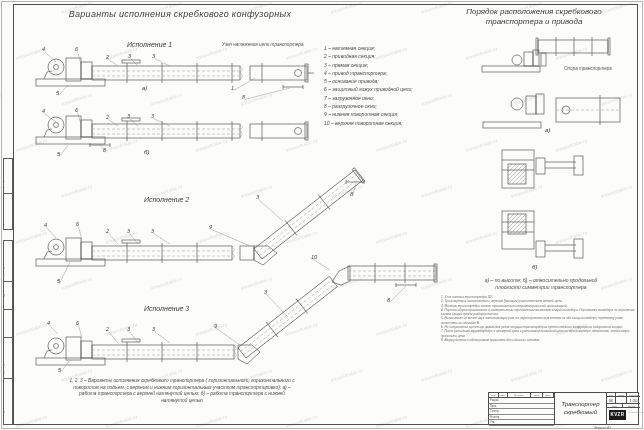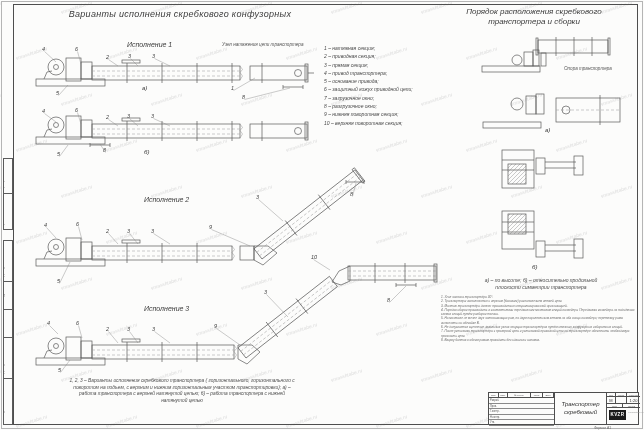--- a/index.html
+++ b/index.html
@@ -362,21 +362,21 @@
         <line x1="266.5" y1="294.5" x2="288" y2="317"></line>
         <line x1="313.5" y1="259.5" x2="330" y2="270"></line>
         <line x1="389.5" y1="302.5" x2="406" y2="286"></line>
       </g>
   </svg>
 
   <div class="abs itxt" id="left-title">Варианты исполнения скребкового конфузорных</div>
 
   <div class="abs itxt" id="right-title">
     <div>Порядок расположения скребкового</div>
-    <div>транспортера и сборки</div>
+    <div>транспортера и привода</div>
   </div>
 
   <div class="abs itxt exec-label" style="left:127px;top:41px;">Исполнение  1</div>
   <div class="abs itxt small-note" style="left:222px;top:42px;">Узел натяжения цепи транспортера</div>
   <div class="abs itxt sub-label" style="left:142px;top:85px;">а)</div>
   <div class="abs itxt sub-label" style="left:144px;top:149px;">б)</div>
   <div class="abs itxt exec-label" style="left:144px;top:196px;">Исполнение  2</div>
   <div class="abs itxt exec-label" style="left:144px;top:305px;">Исполнение  3</div>
 
   <ul class="abs" id="legend-list">

